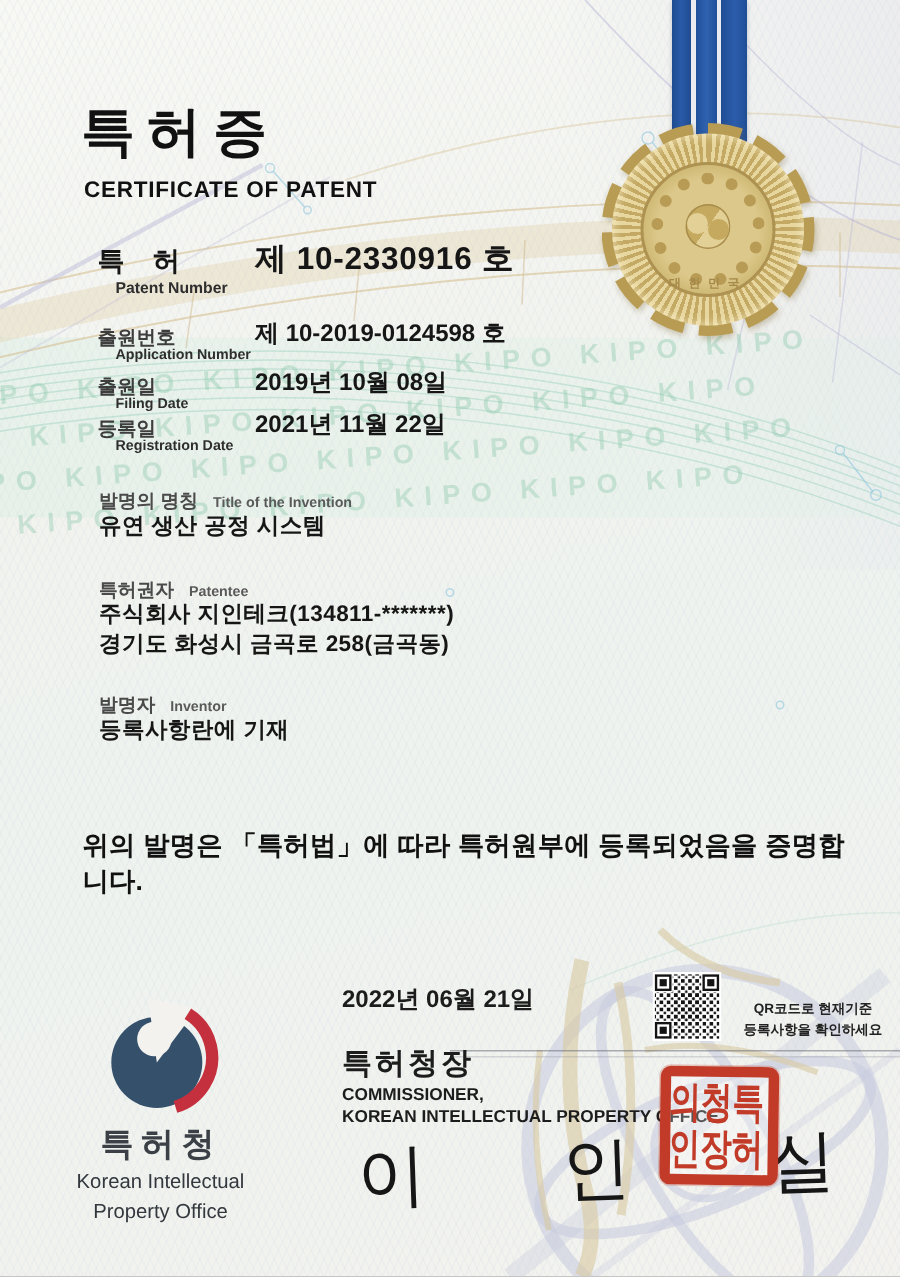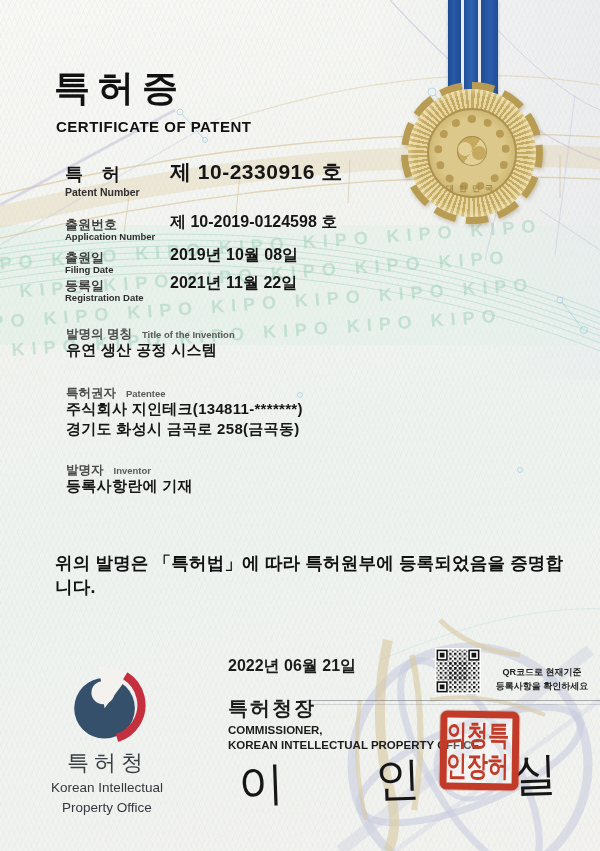--- a/index.html
+++ b/index.html
@@ -51,21 +51,21 @@
     border-radius:50%;background:#e2d096;}
   .gold-seal .taegeuk:after{content:"";position:absolute;right:1px;bottom:6px;width:14px;height:14px;
     border-radius:50%;background:#c5a95e;}
   .gold-seal .emboss{position:absolute;left:0;right:0;bottom:30px;text-align:center;
     font-size:8px;font-weight:bold;letter-spacing:5px;color:#a5894a;}
   
   .title-ko{left:54px;top:64px;font-size:36px;font-weight:800;letter-spacing:8px;color:#111;}
   .title-en{left:56px;top:118px;font-size:15px;font-weight:bold;letter-spacing:.5px;color:#111;}
   
   .lab-ko{font-size:13px;font-weight:bold;color:#3d3d3d;}
-  .lab-en{font-size:9.5px;font-weight:bold;color:#2e2e2e;}
+  .lab-en{font-size:9.5px;font-weight:bold;color:#2e2e2e;margin-left:12px;}
   .val{font-weight:bold;color:#161616;}
   .pn-label{left:65px;top:162px;font-size:18px;letter-spacing:7px;color:#151515;}
   .pn-sub{left:65px;top:186px;font-size:10.5px;}
   .pn-val{left:170px;top:158px;font-size:21px;letter-spacing:.5px;}
   .f1k{left:65px;top:216px;} .f1e{left:65px;top:231px;} .f1v{left:170px;top:212px;font-size:16px;}
   .f2k{left:65px;top:249px;} .f2e{left:65px;top:264px;} .f2v{left:170px;top:245px;font-size:16px;}
   .f3k{left:65px;top:277px;} .f3e{left:65px;top:292px;} .f3v{left:170px;top:273px;font-size:16px;text-align:right;}
   
   .sec-label{display:flex;align-items:baseline;gap:10px;}
   .sec-label .k{font-size:12.5px;font-weight:bold;color:#4a4a4a;}
@@ -90,21 +90,21 @@
   
   .red-seal{left:440px;top:711px;width:79px;height:79px;border:7px solid #c13b28;
     border-radius:7px;transform:rotate(.8deg);background:rgba(255,255,255,.25);
     display:grid;grid-template-rows:1fr 1fr;grid-auto-flow:column;direction:rtl;
     padding:2px 3px;box-shadow:0 0 0 1px rgba(193,59,40,.25);}
   .red-seal span{color:#c13b28;font-weight:800;font-size:21px;line-height:1;
     display:flex;align-items:center;justify-content:center;transform:scaleY(1.35);
     font-family:"Liberation Serif","DejaVu Serif",serif;}
   
   .logo-mark{left:66px;top:664px;width:82px;height:82px;}
-  .logo-ko{left:30px;top:748px;width:155px;text-align:center;font-size:22px;font-weight:400;
+  .logo-ko{left:30px;top:748px;width:155px;text-align:center;font-size:22px;font-weight:700;
     letter-spacing:5px;color:#3a4046;}
   .logo-en1{left:22px;top:780px;width:170px;text-align:center;font-size:13.5px;color:#33383e;}
   .logo-en2{left:22px;top:800px;width:170px;text-align:center;font-size:13.5px;color:#33383e;}
   .thin-line{left:300px;top:700px;width:300px;height:1px;background:rgba(110,112,122,.55);}
   .thin-line2{left:300px;top:704px;width:300px;height:1px;background:rgba(140,142,152,.3);}
   svg{display:block;}
 </style>
 </head>
 <body>
 

